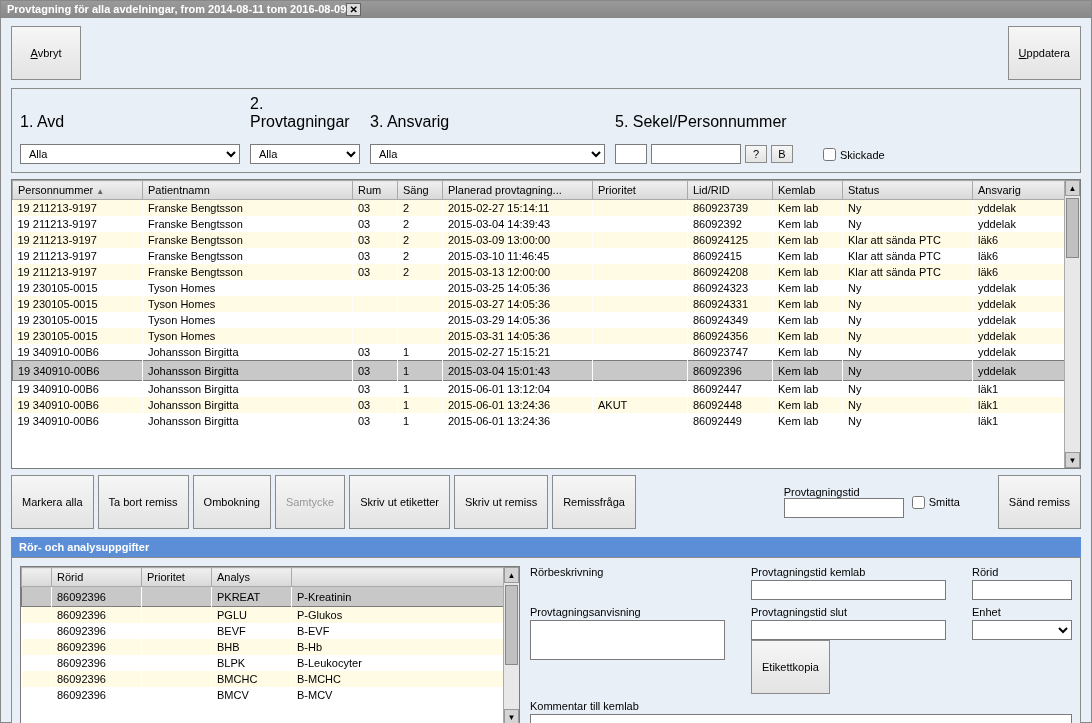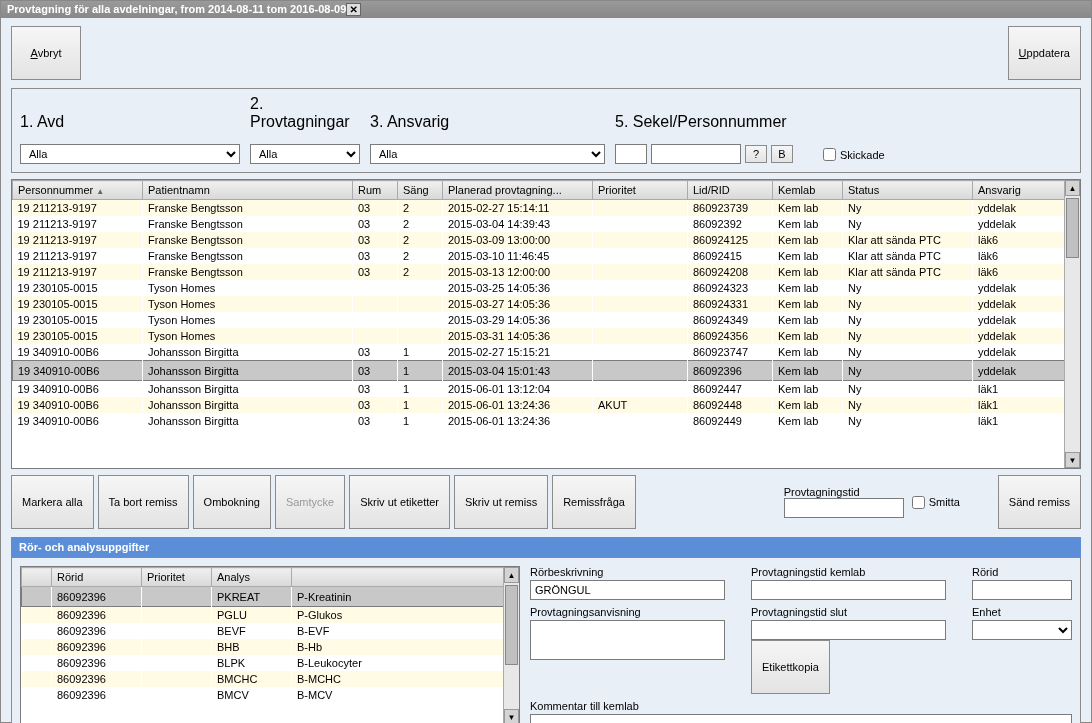--- a/index.html
+++ b/index.html
@@ -401,21 +401,20 @@
           </div>
         </div>
         <div class="bottom-btn">
           <button class="btn">Ta bort analys</button>
         </div>
       </div>
 
       <div class="panel-right">
         <div class="col1">
           <label>Rörbeskrivning</label>
-          <input class="txt" style="width: 100%;" value="GRÖNGUL">
         </div>
         <div class="col2">
           <label>Provtagningstid kemlab</label>
           <input class="txt" style="width: 100%;">
         </div>
         <div class="col3">
           <label>Rörid</label>
           <input class="txt" style="width: 100%;">
         </div>
 

